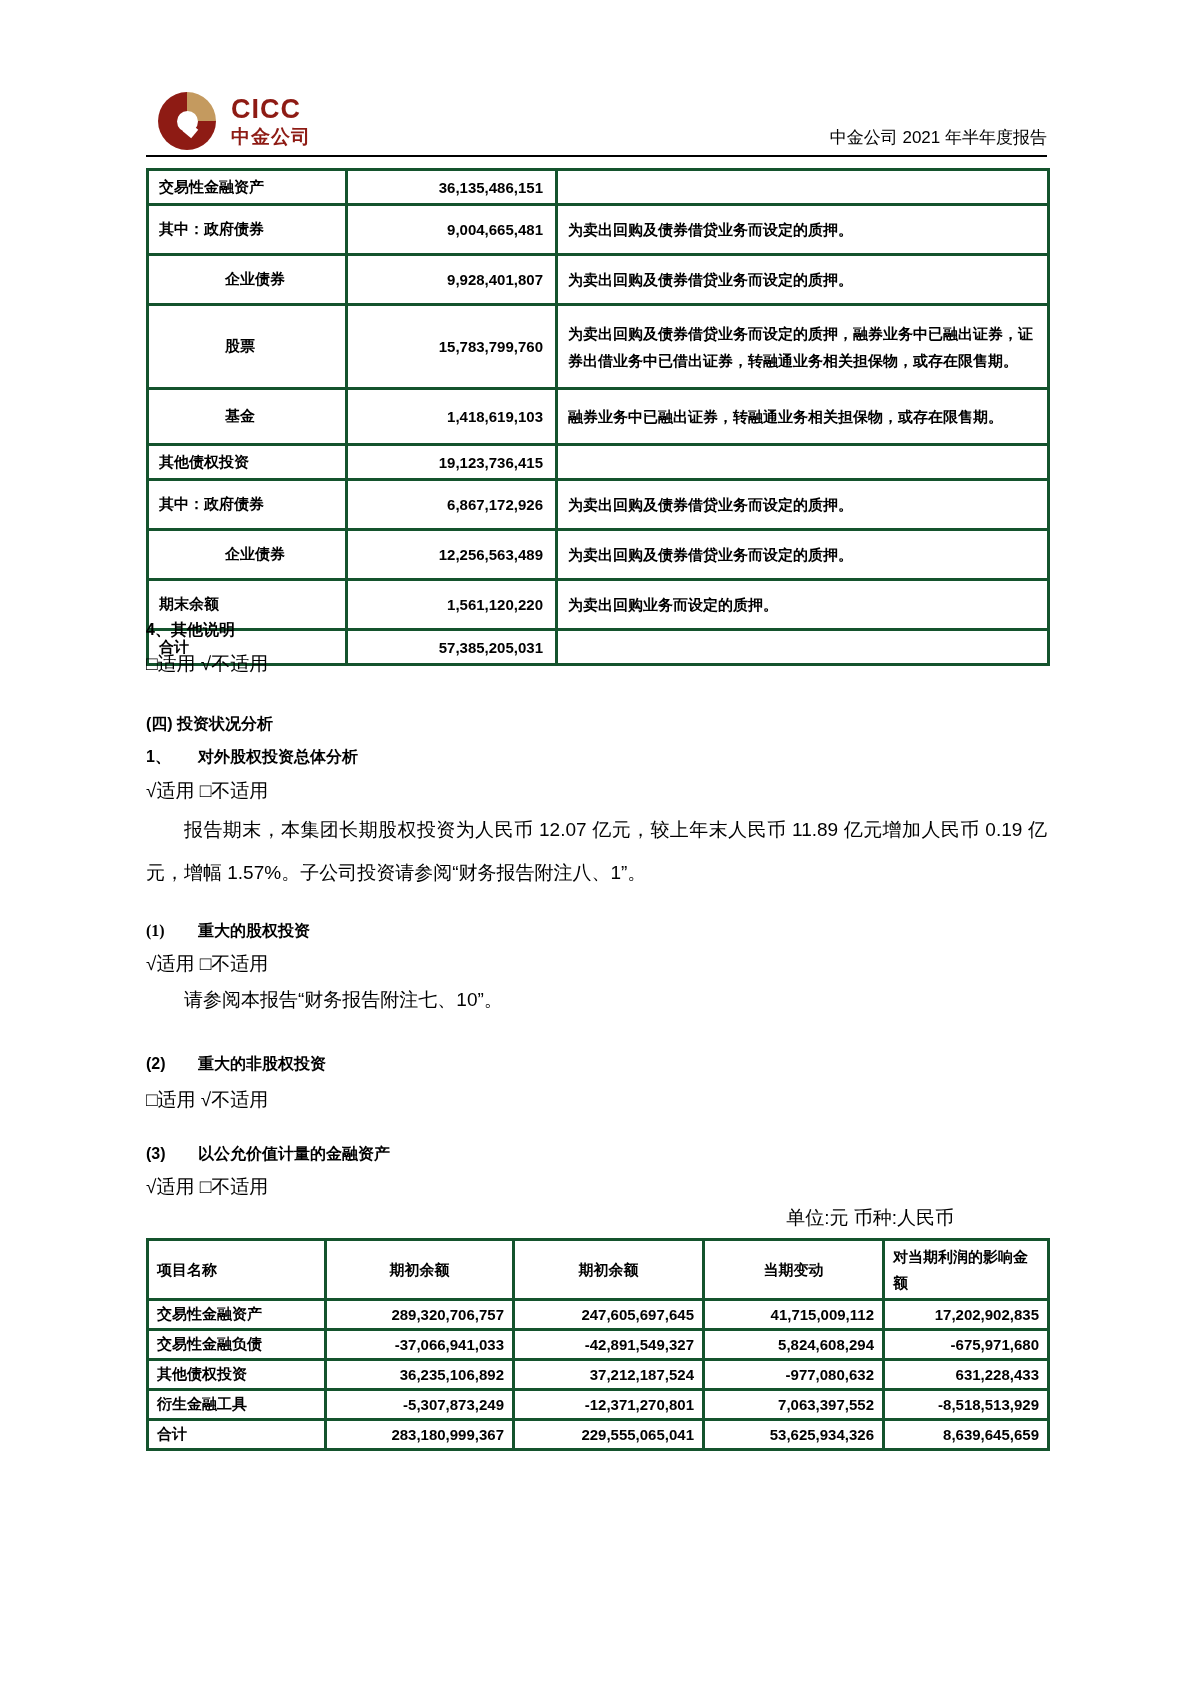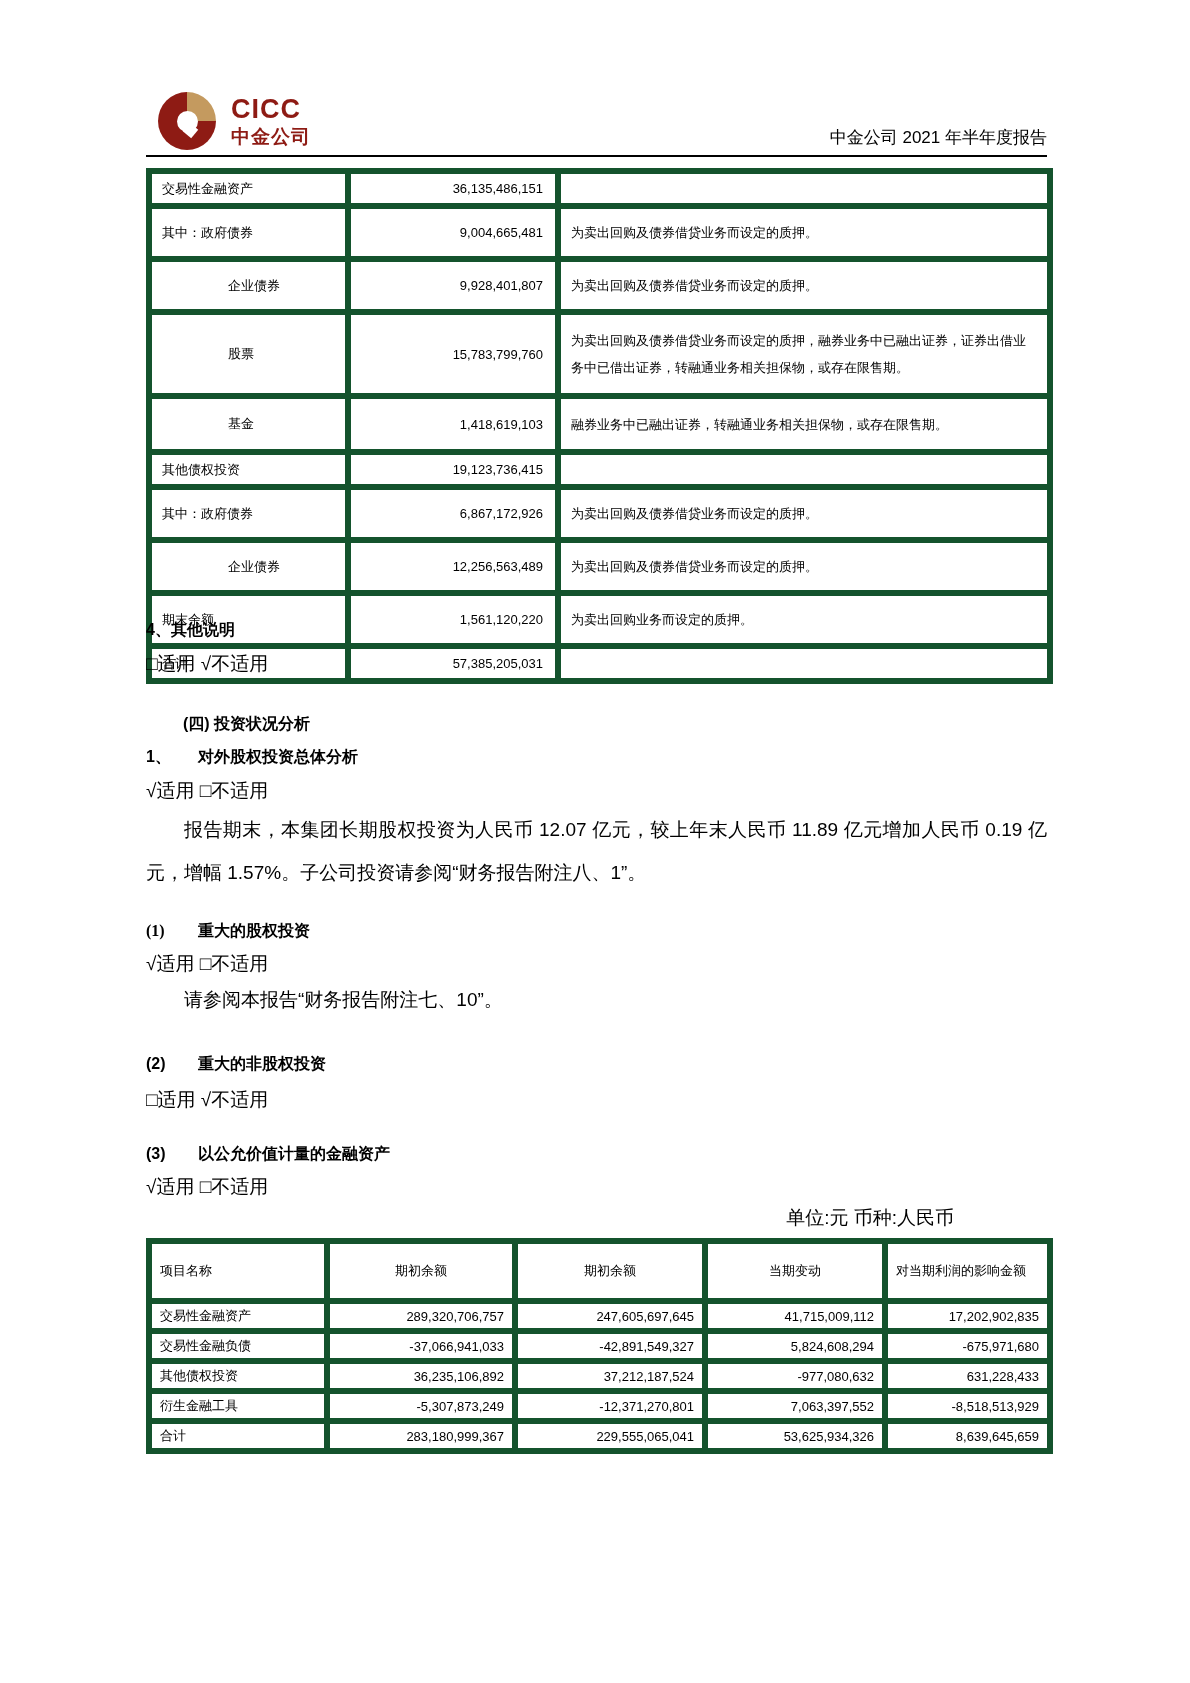--- a/index.html
+++ b/index.html
@@ -13,21 +13,21 @@
   .logo-hole{position:absolute;left:19px;top:19px;width:21px;height:21px;border-radius:50%;background:#fff;}
   .logo-notch{position:absolute;left:27px;top:33px;width:11px;height:11px;background:#fff;transform:rotate(40deg);}
   .logo-text{position:absolute;left:231px;top:96px;color:#8e1b14;line-height:1;}
   .logo-cicc{font-size:27px;font-weight:bold;letter-spacing:1px;}
   .logo-cn{font-size:19px;font-weight:bold;margin-top:4px;letter-spacing:1px;}
   .report-title{position:absolute;top:126px;right:143px;font-size:17px;}
   .header-rule{position:absolute;left:146px;top:155px;width:901px;height:2px;background:#000;}
   
   table{border-collapse:collapse;table-layout:fixed;}
   .doc-table{position:absolute;left:146px;width:901px;border:2px solid #000;}
-  .doc-table td,.doc-table th{border:6px solid #14532d;font-size:13px;font-weight:normal;
+  .doc-table td,.doc-table th{border:3px solid #14532d;font-size:15px;font-weight:bold;
     padding:0 10px;vertical-align:middle;overflow:hidden;}
   #pledge-table{top:168px;}
   #pledge-table col.c1{width:199px;} #pledge-table col.c2{width:210px;} #pledge-table col.c3{width:492px;}
   #pledge-table tr{height:35px;}
   #pledge-table tr.h84{height:84px;} #pledge-table tr.h56{height:56px;}
   #pledge-table td.amt{text-align:right;padding-right:12px;}
   #pledge-table td.note{line-height:27px;padding:10px 10px;}
   #pledge-table td.lbl{padding-left:10px;}
   #pledge-table tr.sub td.lbl{padding-left:76px;}
   #fv-table{top:1238px;}
@@ -122,21 +122,21 @@
         <td class="lbl">合计</td>
         <td class="amt">57,385,205,031</td>
         <td class="note"></td>
       </tr>
     </tbody>
   </table>
 
   <div class="tb bold" style="top:618px;">4、其他说明</div>
   <div class="tb" style="top:652px;">□适用  √不适用</div>
 
-  <div class="tb bold" style="top:712px;margin-left:37px;"><span class="num-gap-sm">(四)</span> <span>投资状况分析</span></div>
+  <div class="tb bold" style="top:712px;"><span class="num-gap-sm">(四)</span> <span>投资状况分析</span></div>
 
   <div class="tb bold" style="top:745px;"><span class="num-gap">1、</span><span>对外股权投资总体分析</span></div>
   <div class="tb" style="top:779px;">√适用 □不适用</div>
   <div class="tb para" style="top:808px;">报告期末，本集团长期股权投资为人民币 12.07 亿元，较上年末人民币 11.89 亿元增加人民币 0.19 亿元，增幅 1.57%。子公司投资请参阅“财务报告附注八、1”。</div>
 
   <div class="tb bold" style="top:919px;font-family:Liberation Serif, serif;"><span class="num-gap">(1)</span><span>重大的股权投资</span></div>
   <div class="tb" style="top:952px;">√适用 □不适用</div>
   <div class="tb indent" style="top:988px;">请参阅本报告“财务报告附注七、10”。</div>
 
   <div class="tb bold" style="top:1052px;"><span class="num-gap">(2)</span><span>重大的非股权投资</span></div>

